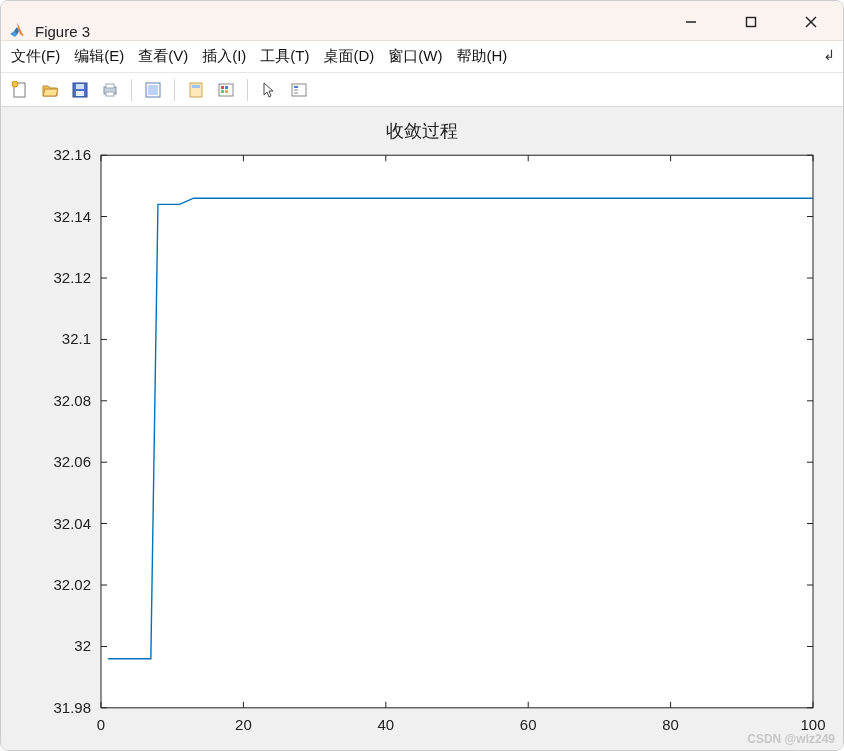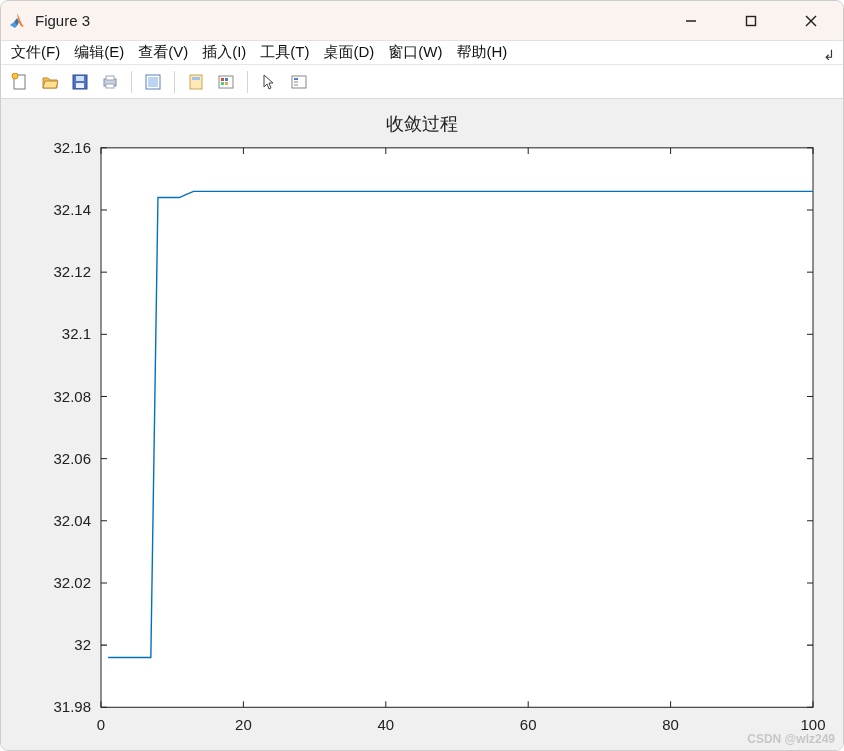--- a/index.html
+++ b/index.html
@@ -18,21 +18,21 @@
     border-radius: 8px;
     overflow: hidden;
     display: flex;
     flex-direction: column;
     background: #fff;
   }
   .titlebar {
     height: 40px;
     background: #faf3ef;
     display: flex;
-    align-items: center;
+    align-items: flex-end;
     padding: 0 6px;
     gap: 8px;
     border-bottom: 1px solid #e8e0db;
   }
   .app-icon {
     width: 20px; height: 20px;
     display: inline-flex;
     align-items: center;
     justify-content: center;
   }
@@ -45,21 +45,21 @@
   .win-btn {
     width: 52px; height: 36px;
     display: inline-flex;
     align-items: center;
     justify-content: center;
     font-size: 16px;
     color: #222;
     cursor: pointer;
   }
   .menubar {
-    height: 24px;
+    height: 32px;
     background: #fff;
     border-bottom: 1px solid #e6e6e6;
     display: flex;
     align-items: center;
     padding: 0 10px;
     gap: 14px;
     font-size: 15px;
     color: #111;
     position: relative;
   }

